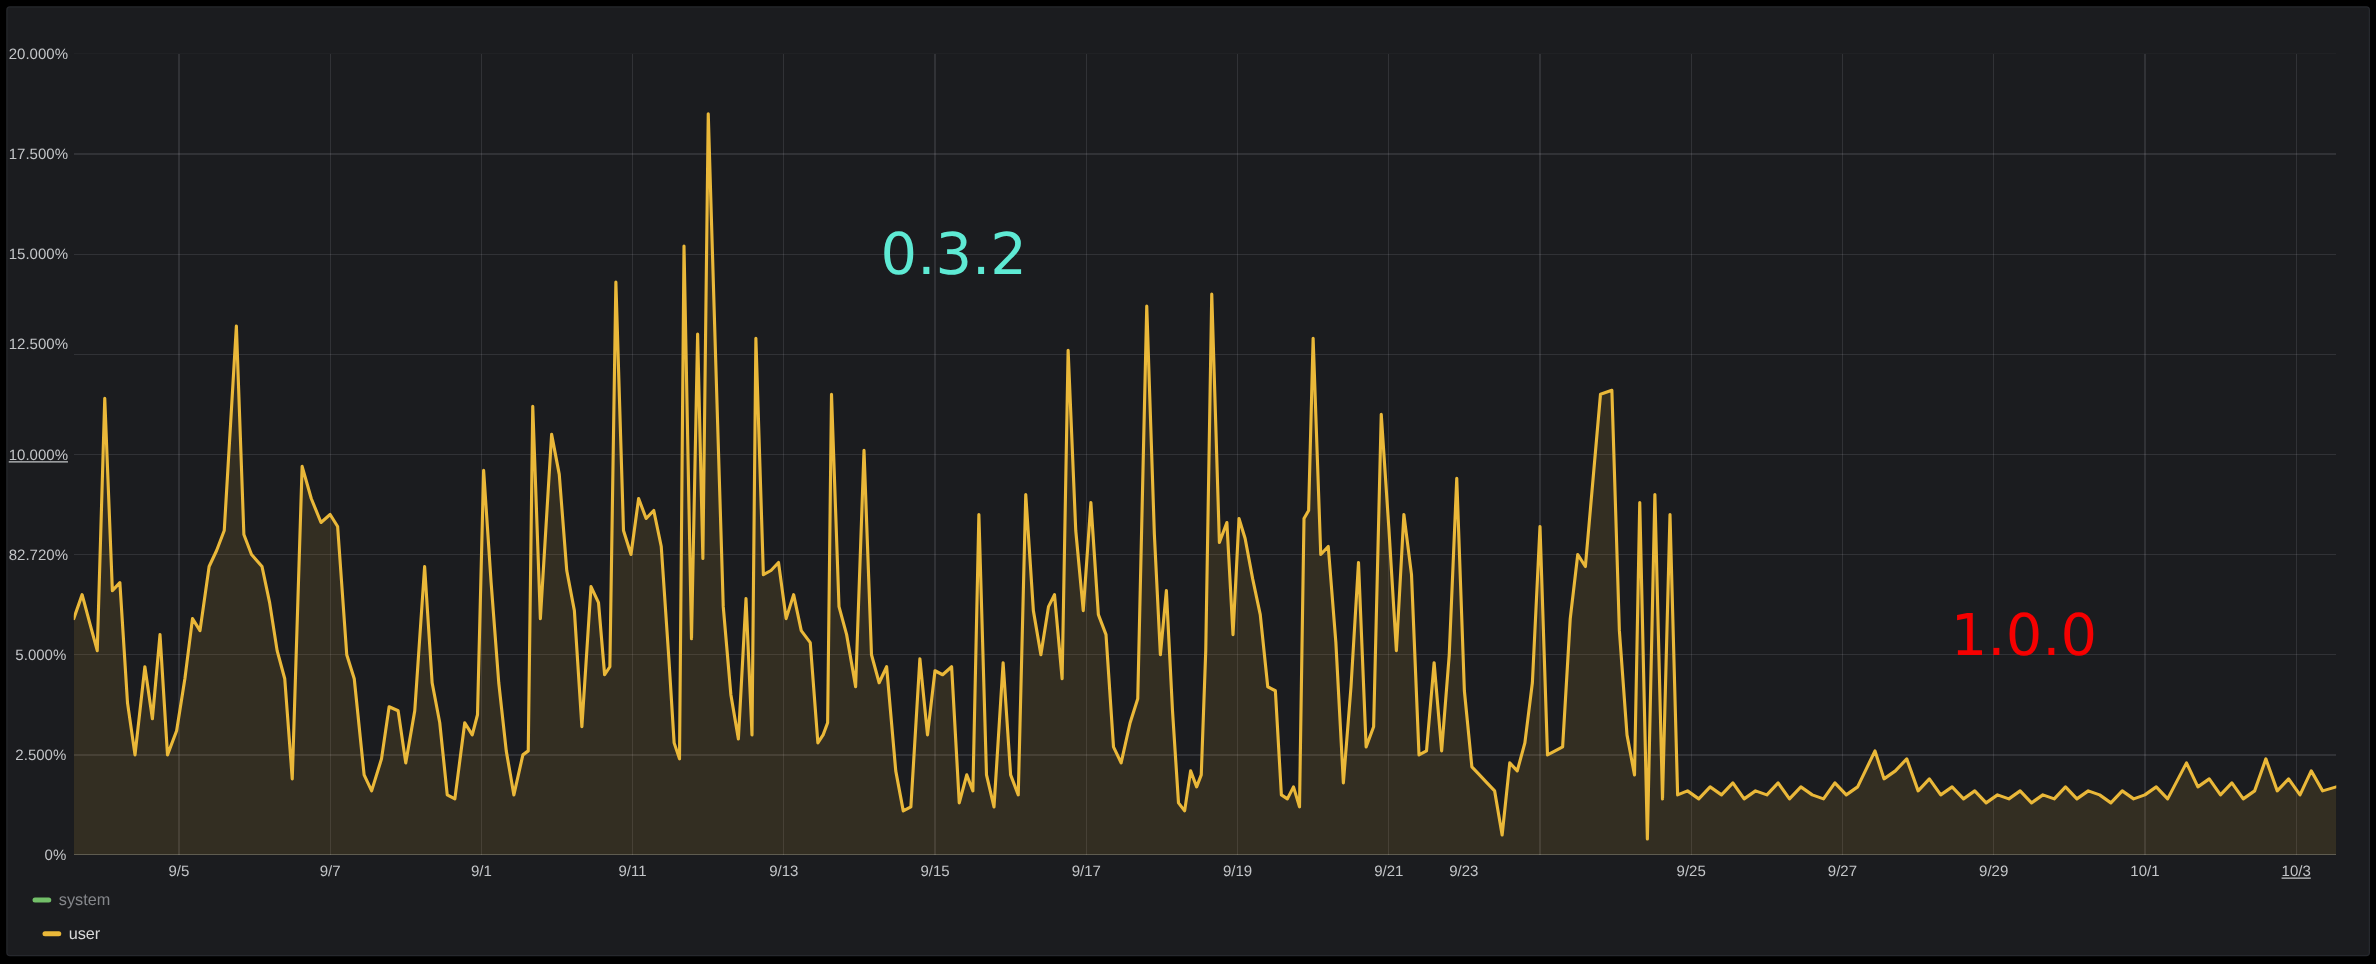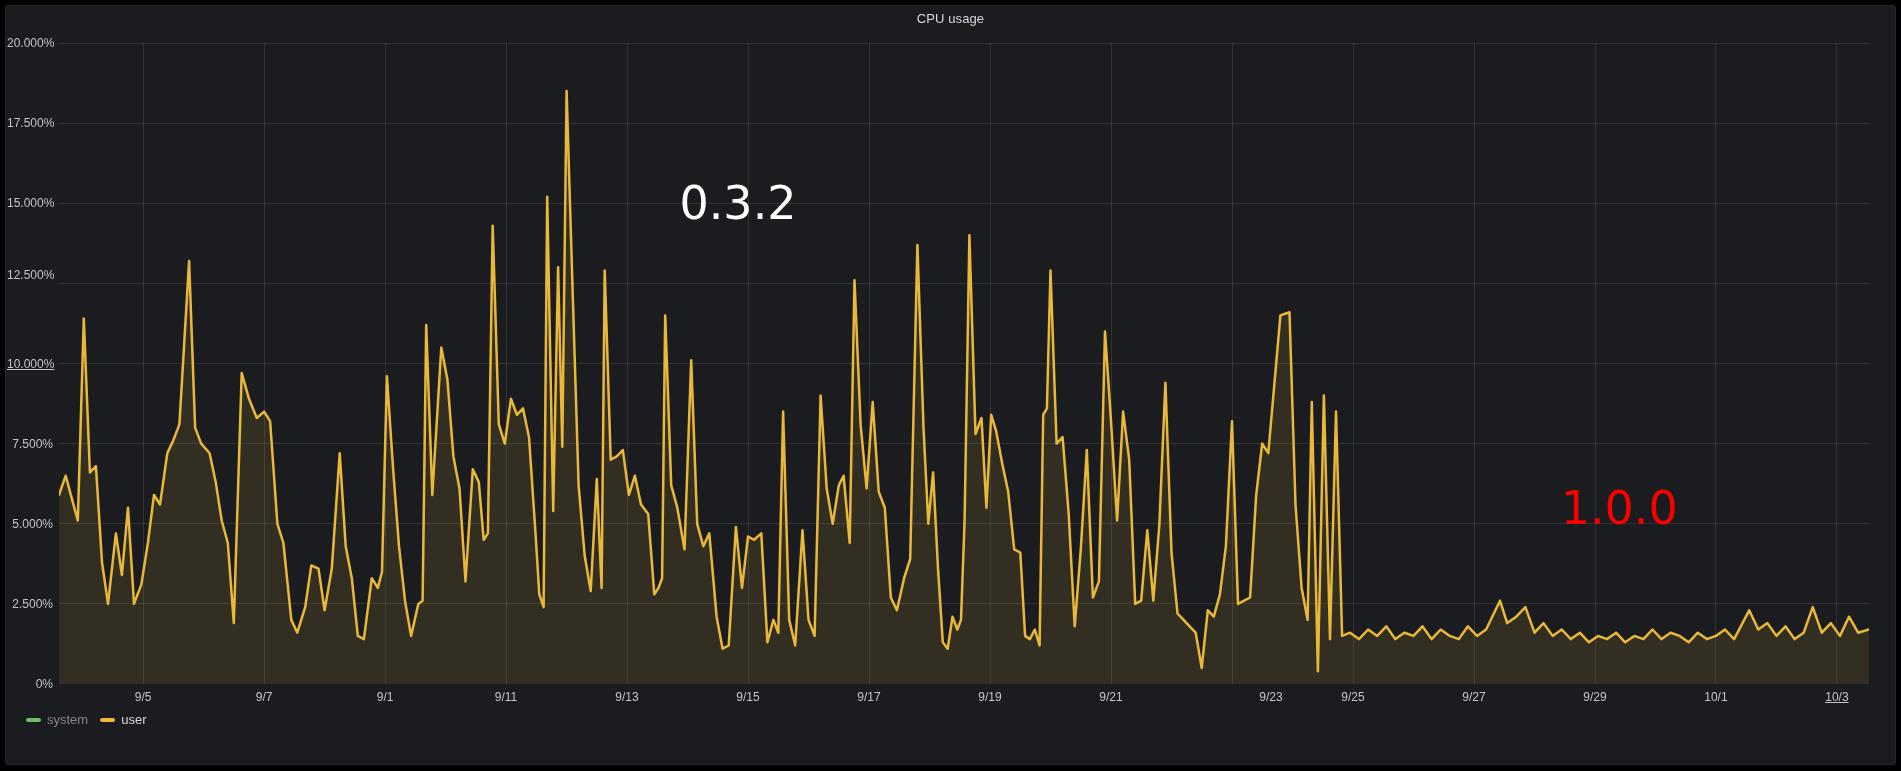--- a/index.html
+++ b/index.html
@@ -9,33 +9,32 @@
   .panel-title{position:absolute;top:5px;left:0;right:0;text-align:center;font-size:13px;
     color:#d8d9da;letter-spacing:.1px;}
   .plot-wrap{position:absolute;left:0;top:0;right:0;bottom:0;}
   #chart-svg{position:absolute;left:53px;top:37px;}
   .y-label{position:absolute;right:1842px;width:46px;height:16px;line-height:16px;
     text-align:right;font-size:12px;color:#c3c5c8;white-space:nowrap;}
   .x-label{position:absolute;top:684px;height:15px;line-height:15px;transform:translateX(-50%);
     font-size:12px;color:#c3c5c8;white-space:nowrap;}
   .annotation{position:absolute;transform:translate(-50%,-50%);font-family:"DejaVu Sans",sans-serif;
     font-size:46px;line-height:1;white-space:nowrap;}
-  .legend{position:absolute;left:20px;top:706px;display:flex;gap:12px;}
+  .legend{position:absolute;left:20px;top:706px;display:flex;align-items:center;gap:12px;flex-direction:column;}
   .legend-item{display:flex;align-items:center;gap:6px;cursor:pointer;}
   .legend-swatch{display:inline-block;width:15px;height:4px;border-radius:2px;}
   .legend-label{font-size:13px;color:#d8d9da;}
   .legend-item.dimmed .legend-label{color:#85878b;}
   .grid-v,.grid-h{stroke:rgba(210,216,224,0.12);stroke-width:1;}
   .grid-axis{stroke:rgba(210,216,224,0.28);stroke-width:1;}
 </style>
 </head>
 <body>
 
 <div class="panel">
-  <div class="panel-title">CPU usage</div>
   <div class="plot-wrap">
     <svg id="chart-svg" width="1810" height="641" viewBox="0 0 1810 641">
         <line class="grid-v" shape-rendering="crispEdges" x1="84.1" y1="0" x2="84.1" y2="641"></line>
         <line class="grid-v" shape-rendering="crispEdges" x1="205.1" y1="0" x2="205.1" y2="641"></line>
         <line class="grid-v" shape-rendering="crispEdges" x1="326.1" y1="0" x2="326.1" y2="641"></line>
         <line class="grid-v" shape-rendering="crispEdges" x1="447.1" y1="0" x2="447.1" y2="641"></line>
         <line class="grid-v" shape-rendering="crispEdges" x1="568.0" y1="0" x2="568.0" y2="641"></line>
         <line class="grid-v" shape-rendering="crispEdges" x1="689.0" y1="0" x2="689.0" y2="641"></line>
         <line class="grid-v" shape-rendering="crispEdges" x1="810.0" y1="0" x2="810.0" y2="641"></line>
         <line class="grid-v" shape-rendering="crispEdges" x1="931.0" y1="0" x2="931.0" y2="641"></line>
@@ -55,46 +54,46 @@
         <line class="grid-h" shape-rendering="crispEdges" x1="0" y1="160.3" x2="1810" y2="160.3"></line>
         <line class="grid-h" shape-rendering="crispEdges" x1="0" y1="80.1" x2="1810" y2="80.1"></line>
         <line class="grid-h" shape-rendering="crispEdges" x1="0" y1="0.0" x2="1810" y2="0.0"></line>
         <path d="M0.0,451.9L6.7,432.7L12.7,455.1L18.8,477.5L24.8,275.6L30.9,429.5L36.9,423.1L43.0,519.2L49.0,560.9L56.9,490.4L62.9,532.0L69.0,464.7L75.0,560.9L82.3,541.6L88.9,500.0L95.0,451.9L101.0,461.5L108.3,410.2L114.3,397.4L120.4,381.4L130.1,217.9L136.1,384.6L142.2,400.6L150.6,410.2L156.7,439.1L162.7,477.5L168.8,500.0L174.8,580.1L182.7,330.1L190.0,355.8L197.8,375.0L205.1,368.6L211.1,378.2L218.4,480.8L224.4,500.0L232.3,576.9L238.3,589.7L246.2,564.1L252.3,522.4L259.5,525.6L265.6,567.3L272.8,525.6L280.7,410.2L286.7,503.2L292.8,535.2L298.8,592.9L304.9,596.1L312.8,535.2L318.8,544.9L323.0,528.8L327.9,333.3L333.9,423.1L340.0,503.2L346.0,557.7L352.1,592.9L359.3,560.9L363.6,557.7L367.2,282.0L373.3,451.9L382.3,304.5L388.4,336.5L394.4,413.4L400.5,445.5L406.5,538.4L413.8,426.3L419.8,439.1L424.7,496.8L428.9,490.4L433.7,182.7L439.8,381.4L445.8,400.6L451.9,355.8L457.9,371.8L464.0,365.4L470.0,394.2L476.1,484.0L480.3,551.3L484.6,564.1L488.2,153.8L494.2,467.9L499.1,224.3L503.3,403.8L507.6,48.1L513.6,246.8L519.6,442.3L525.7,512.8L531.7,548.1L537.8,435.9L542.6,544.9L545.7,227.6L551.7,416.7L557.8,413.4L563.8,407.0L569.9,451.9L575.9,432.7L582.0,461.5L589.2,471.1L595.3,551.3L599.5,544.9L603.1,535.2L606.2,272.4L612.2,442.3L618.3,464.7L625.5,506.4L632.2,317.3L638.2,480.8L644.3,503.2L650.3,490.4L657.6,573.7L663.6,605.7L669.7,602.5L676.9,484.0L683.0,544.9L689.0,493.6L695.1,496.8L702.3,490.4L708.4,599.3L714.4,576.9L719.3,589.7L724.1,368.6L730.2,576.9L736.2,602.5L743.5,487.2L749.5,576.9L755.6,592.9L761.6,352.6L767.7,445.5L773.7,480.8L779.8,442.3L784.6,432.7L790.7,500.0L795.5,237.2L801.6,381.4L807.6,445.5L813.7,359.0L819.7,448.7L825.8,464.7L831.8,554.5L837.9,567.3L845.1,535.2L851.2,516.0L858.4,201.9L864.5,384.6L869.3,480.8L874.1,429.5L879.0,525.6L883.8,599.3L888.7,605.7L893.5,573.7L898.3,586.5L902.0,576.9L905.6,477.5L910.4,192.3L916.5,391.0L922.5,375.0L927.4,464.7L932.2,371.8L937.1,387.8L943.1,419.9L949.2,448.7L955.2,506.4L961.3,509.6L966.1,592.9L970.9,596.1L975.8,586.5L980.6,602.5L984.2,371.8L987.9,365.4L991.5,227.6L997.6,400.6L1003.6,394.2L1009.7,471.1L1015.7,583.3L1021.8,506.4L1027.8,407.0L1033.9,554.5L1039.9,538.4L1046.0,288.4L1052.0,378.2L1058.1,477.5L1064.1,368.6L1070.2,416.7L1076.2,560.9L1082.2,557.7L1088.3,487.2L1094.3,557.7L1100.4,480.8L1106.4,339.7L1112.5,509.6L1118.5,570.5L1124.6,576.9L1130.6,583.3L1136.7,589.7L1142.7,625.0L1148.8,567.3L1154.8,573.7L1160.9,551.3L1166.9,503.2L1173.0,378.2L1179.0,560.9L1185.1,557.7L1191.1,554.5L1197.2,451.9L1203.2,400.6L1209.3,410.2L1221.4,272.4L1230.5,269.2L1236.5,461.5L1242.6,544.9L1248.6,576.9L1252.8,359.0L1258.9,628.2L1264.9,352.6L1271.0,596.1L1277.0,368.6L1283.1,592.9L1291.0,589.7L1300.0,596.1L1309.1,586.5L1318.2,592.9L1327.3,583.3L1336.3,596.1L1345.4,589.7L1354.5,592.9L1363.5,583.3L1372.6,596.1L1381.7,586.5L1390.8,592.9L1399.8,596.1L1408.9,583.3L1418.0,592.9L1427.1,586.5L1441.0,557.7L1448.2,580.1L1457.3,573.7L1466.4,564.1L1475.5,589.7L1484.5,580.1L1493.6,592.9L1502.7,586.5L1511.8,596.1L1520.8,589.7L1529.9,599.3L1539.0,592.9L1548.1,596.1L1557.1,589.7L1566.2,599.3L1575.3,592.9L1584.4,596.1L1593.4,586.5L1602.5,596.1L1611.6,589.7L1620.7,592.9L1629.7,599.3L1638.8,589.7L1647.9,596.1L1656.9,592.9L1666.0,586.5L1675.1,596.1L1690.2,567.3L1699.3,586.5L1708.4,580.1L1717.4,592.9L1726.5,583.3L1735.6,596.1L1744.7,589.7L1753.7,564.1L1762.8,589.7L1771.9,580.1L1781.0,592.9L1790.0,573.7L1799.1,589.7L1810.0,586.5L1810,641L0,641Z" fill="#eab839" fill-opacity="0.12" stroke="none"></path>
         <path d="M0.0,451.9L6.7,432.7L12.7,455.1L18.8,477.5L24.8,275.6L30.9,429.5L36.9,423.1L43.0,519.2L49.0,560.9L56.9,490.4L62.9,532.0L69.0,464.7L75.0,560.9L82.3,541.6L88.9,500.0L95.0,451.9L101.0,461.5L108.3,410.2L114.3,397.4L120.4,381.4L130.1,217.9L136.1,384.6L142.2,400.6L150.6,410.2L156.7,439.1L162.7,477.5L168.8,500.0L174.8,580.1L182.7,330.1L190.0,355.8L197.8,375.0L205.1,368.6L211.1,378.2L218.4,480.8L224.4,500.0L232.3,576.9L238.3,589.7L246.2,564.1L252.3,522.4L259.5,525.6L265.6,567.3L272.8,525.6L280.7,410.2L286.7,503.2L292.8,535.2L298.8,592.9L304.9,596.1L312.8,535.2L318.8,544.9L323.0,528.8L327.9,333.3L333.9,423.1L340.0,503.2L346.0,557.7L352.1,592.9L359.3,560.9L363.6,557.7L367.2,282.0L373.3,451.9L382.3,304.5L388.4,336.5L394.4,413.4L400.5,445.5L406.5,538.4L413.8,426.3L419.8,439.1L424.7,496.8L428.9,490.4L433.7,182.7L439.8,381.4L445.8,400.6L451.9,355.8L457.9,371.8L464.0,365.4L470.0,394.2L476.1,484.0L480.3,551.3L484.6,564.1L488.2,153.8L494.2,467.9L499.1,224.3L503.3,403.8L507.6,48.1L513.6,246.8L519.6,442.3L525.7,512.8L531.7,548.1L537.8,435.9L542.6,544.9L545.7,227.6L551.7,416.7L557.8,413.4L563.8,407.0L569.9,451.9L575.9,432.7L582.0,461.5L589.2,471.1L595.3,551.3L599.5,544.9L603.1,535.2L606.2,272.4L612.2,442.3L618.3,464.7L625.5,506.4L632.2,317.3L638.2,480.8L644.3,503.2L650.3,490.4L657.6,573.7L663.6,605.7L669.7,602.5L676.9,484.0L683.0,544.9L689.0,493.6L695.1,496.8L702.3,490.4L708.4,599.3L714.4,576.9L719.3,589.7L724.1,368.6L730.2,576.9L736.2,602.5L743.5,487.2L749.5,576.9L755.6,592.9L761.6,352.6L767.7,445.5L773.7,480.8L779.8,442.3L784.6,432.7L790.7,500.0L795.5,237.2L801.6,381.4L807.6,445.5L813.7,359.0L819.7,448.7L825.8,464.7L831.8,554.5L837.9,567.3L845.1,535.2L851.2,516.0L858.4,201.9L864.5,384.6L869.3,480.8L874.1,429.5L879.0,525.6L883.8,599.3L888.7,605.7L893.5,573.7L898.3,586.5L902.0,576.9L905.6,477.5L910.4,192.3L916.5,391.0L922.5,375.0L927.4,464.7L932.2,371.8L937.1,387.8L943.1,419.9L949.2,448.7L955.2,506.4L961.3,509.6L966.1,592.9L970.9,596.1L975.8,586.5L980.6,602.5L984.2,371.8L987.9,365.4L991.5,227.6L997.6,400.6L1003.6,394.2L1009.7,471.1L1015.7,583.3L1021.8,506.4L1027.8,407.0L1033.9,554.5L1039.9,538.4L1046.0,288.4L1052.0,378.2L1058.1,477.5L1064.1,368.6L1070.2,416.7L1076.2,560.9L1082.2,557.7L1088.3,487.2L1094.3,557.7L1100.4,480.8L1106.4,339.7L1112.5,509.6L1118.5,570.5L1124.6,576.9L1130.6,583.3L1136.7,589.7L1142.7,625.0L1148.8,567.3L1154.8,573.7L1160.9,551.3L1166.9,503.2L1173.0,378.2L1179.0,560.9L1185.1,557.7L1191.1,554.5L1197.2,451.9L1203.2,400.6L1209.3,410.2L1221.4,272.4L1230.5,269.2L1236.5,461.5L1242.6,544.9L1248.6,576.9L1252.8,359.0L1258.9,628.2L1264.9,352.6L1271.0,596.1L1277.0,368.6L1283.1,592.9L1291.0,589.7L1300.0,596.1L1309.1,586.5L1318.2,592.9L1327.3,583.3L1336.3,596.1L1345.4,589.7L1354.5,592.9L1363.5,583.3L1372.6,596.1L1381.7,586.5L1390.8,592.9L1399.8,596.1L1408.9,583.3L1418.0,592.9L1427.1,586.5L1441.0,557.7L1448.2,580.1L1457.3,573.7L1466.4,564.1L1475.5,589.7L1484.5,580.1L1493.6,592.9L1502.7,586.5L1511.8,596.1L1520.8,589.7L1529.9,599.3L1539.0,592.9L1548.1,596.1L1557.1,589.7L1566.2,599.3L1575.3,592.9L1584.4,596.1L1593.4,586.5L1602.5,596.1L1611.6,589.7L1620.7,592.9L1629.7,599.3L1638.8,589.7L1647.9,596.1L1656.9,592.9L1666.0,586.5L1675.1,596.1L1690.2,567.3L1699.3,586.5L1708.4,580.1L1717.4,592.9L1726.5,583.3L1735.6,596.1L1744.7,589.7L1753.7,564.1L1762.8,589.7L1771.9,580.1L1781.0,592.9L1790.0,573.7L1799.1,589.7L1810.0,586.5" fill="none" stroke="#eab839" stroke-width="2.5" stroke-linejoin="round" stroke-linecap="round"></path>
       </svg>
     <div id="y-axis">
         <div class="y-label" style="top: 670px;">0%</div>
         <div class="y-label" style="top: 589.875px;">2.500%</div>
         <div class="y-label" style="top: 509.75px;">5.000%</div>
-        <div class="y-label" style="top: 429.625px;">7.500%</div>
+        <div class="y-label" style="top: 429.625px;">82.720%</div>
         <div class="y-label" style="top: 349.5px; text-decoration: underline;">10.000%</div>
         <div class="y-label" style="top: 261px; padding-left: 48px;">12.500%</div>
         <div class="y-label" style="top: 189.25px;">15.000%</div>
         <div class="y-label" style="top: 109.125px;">17.500%</div>
         <div class="y-label" style="top: 29px;">20.000%</div>
       </div>
     <div id="x-axis">
         <div class="x-label" style="left: 137.088px;">9/5</div>
         <div class="x-label" style="left: 258.077px;">9/7</div>
         <div class="x-label" style="left: 379.066px;">9/1</div>
         <div class="x-label" style="left: 500.055px;">9/11</div>
         <div class="x-label" style="left: 621.045px;">9/13</div>
         <div class="x-label" style="left: 742.034px;">9/15</div>
         <div class="x-label" style="left: 863.023px;">9/17</div>
         <div class="x-label" style="left: 984.013px;">9/19</div>
         <div class="x-label" style="left: 1105px;">9/21</div>
-        <div class="x-label" style="left: 1265px;">9/23</div>
+        <div class="x-label" style="left: 1165px;">9/23</div>
         <div class="x-label" style="left: 1346.98px;">9/25</div>
         <div class="x-label" style="left: 1467.97px;">9/27</div>
         <div class="x-label" style="left: 1588.96px;">9/29</div>
         <div class="x-label" style="left: 1709.95px;">10/1</div>
         <div class="x-label" style="left: 1830.94px; text-decoration: underline;">10/3</div>
       </div>
     <div id="annotations">
-        <div class="annotation" style="color: #ffffff; left: 732px; top: 197.25px;">0.3.2</div>
+        <div class="annotation" style="color: #5eead4; left: 757px; top: 197.25px;">0.3.2</div>
         <div class="annotation" style="color: rgb(246, 0, 0); left: 1613.16px; top: 501.725px;">1.0.0</div>
       </div>
   </div>
   <div class="legend" id="legend">
       <div class="legend-item dimmed">
         <span class="legend-swatch" style="background: rgb(115, 191, 105);"></span>
         <span class="legend-label">system</span>
       </div>
       <div class="legend-item">
         <span class="legend-swatch" style="background: rgb(234, 184, 57);"></span>

